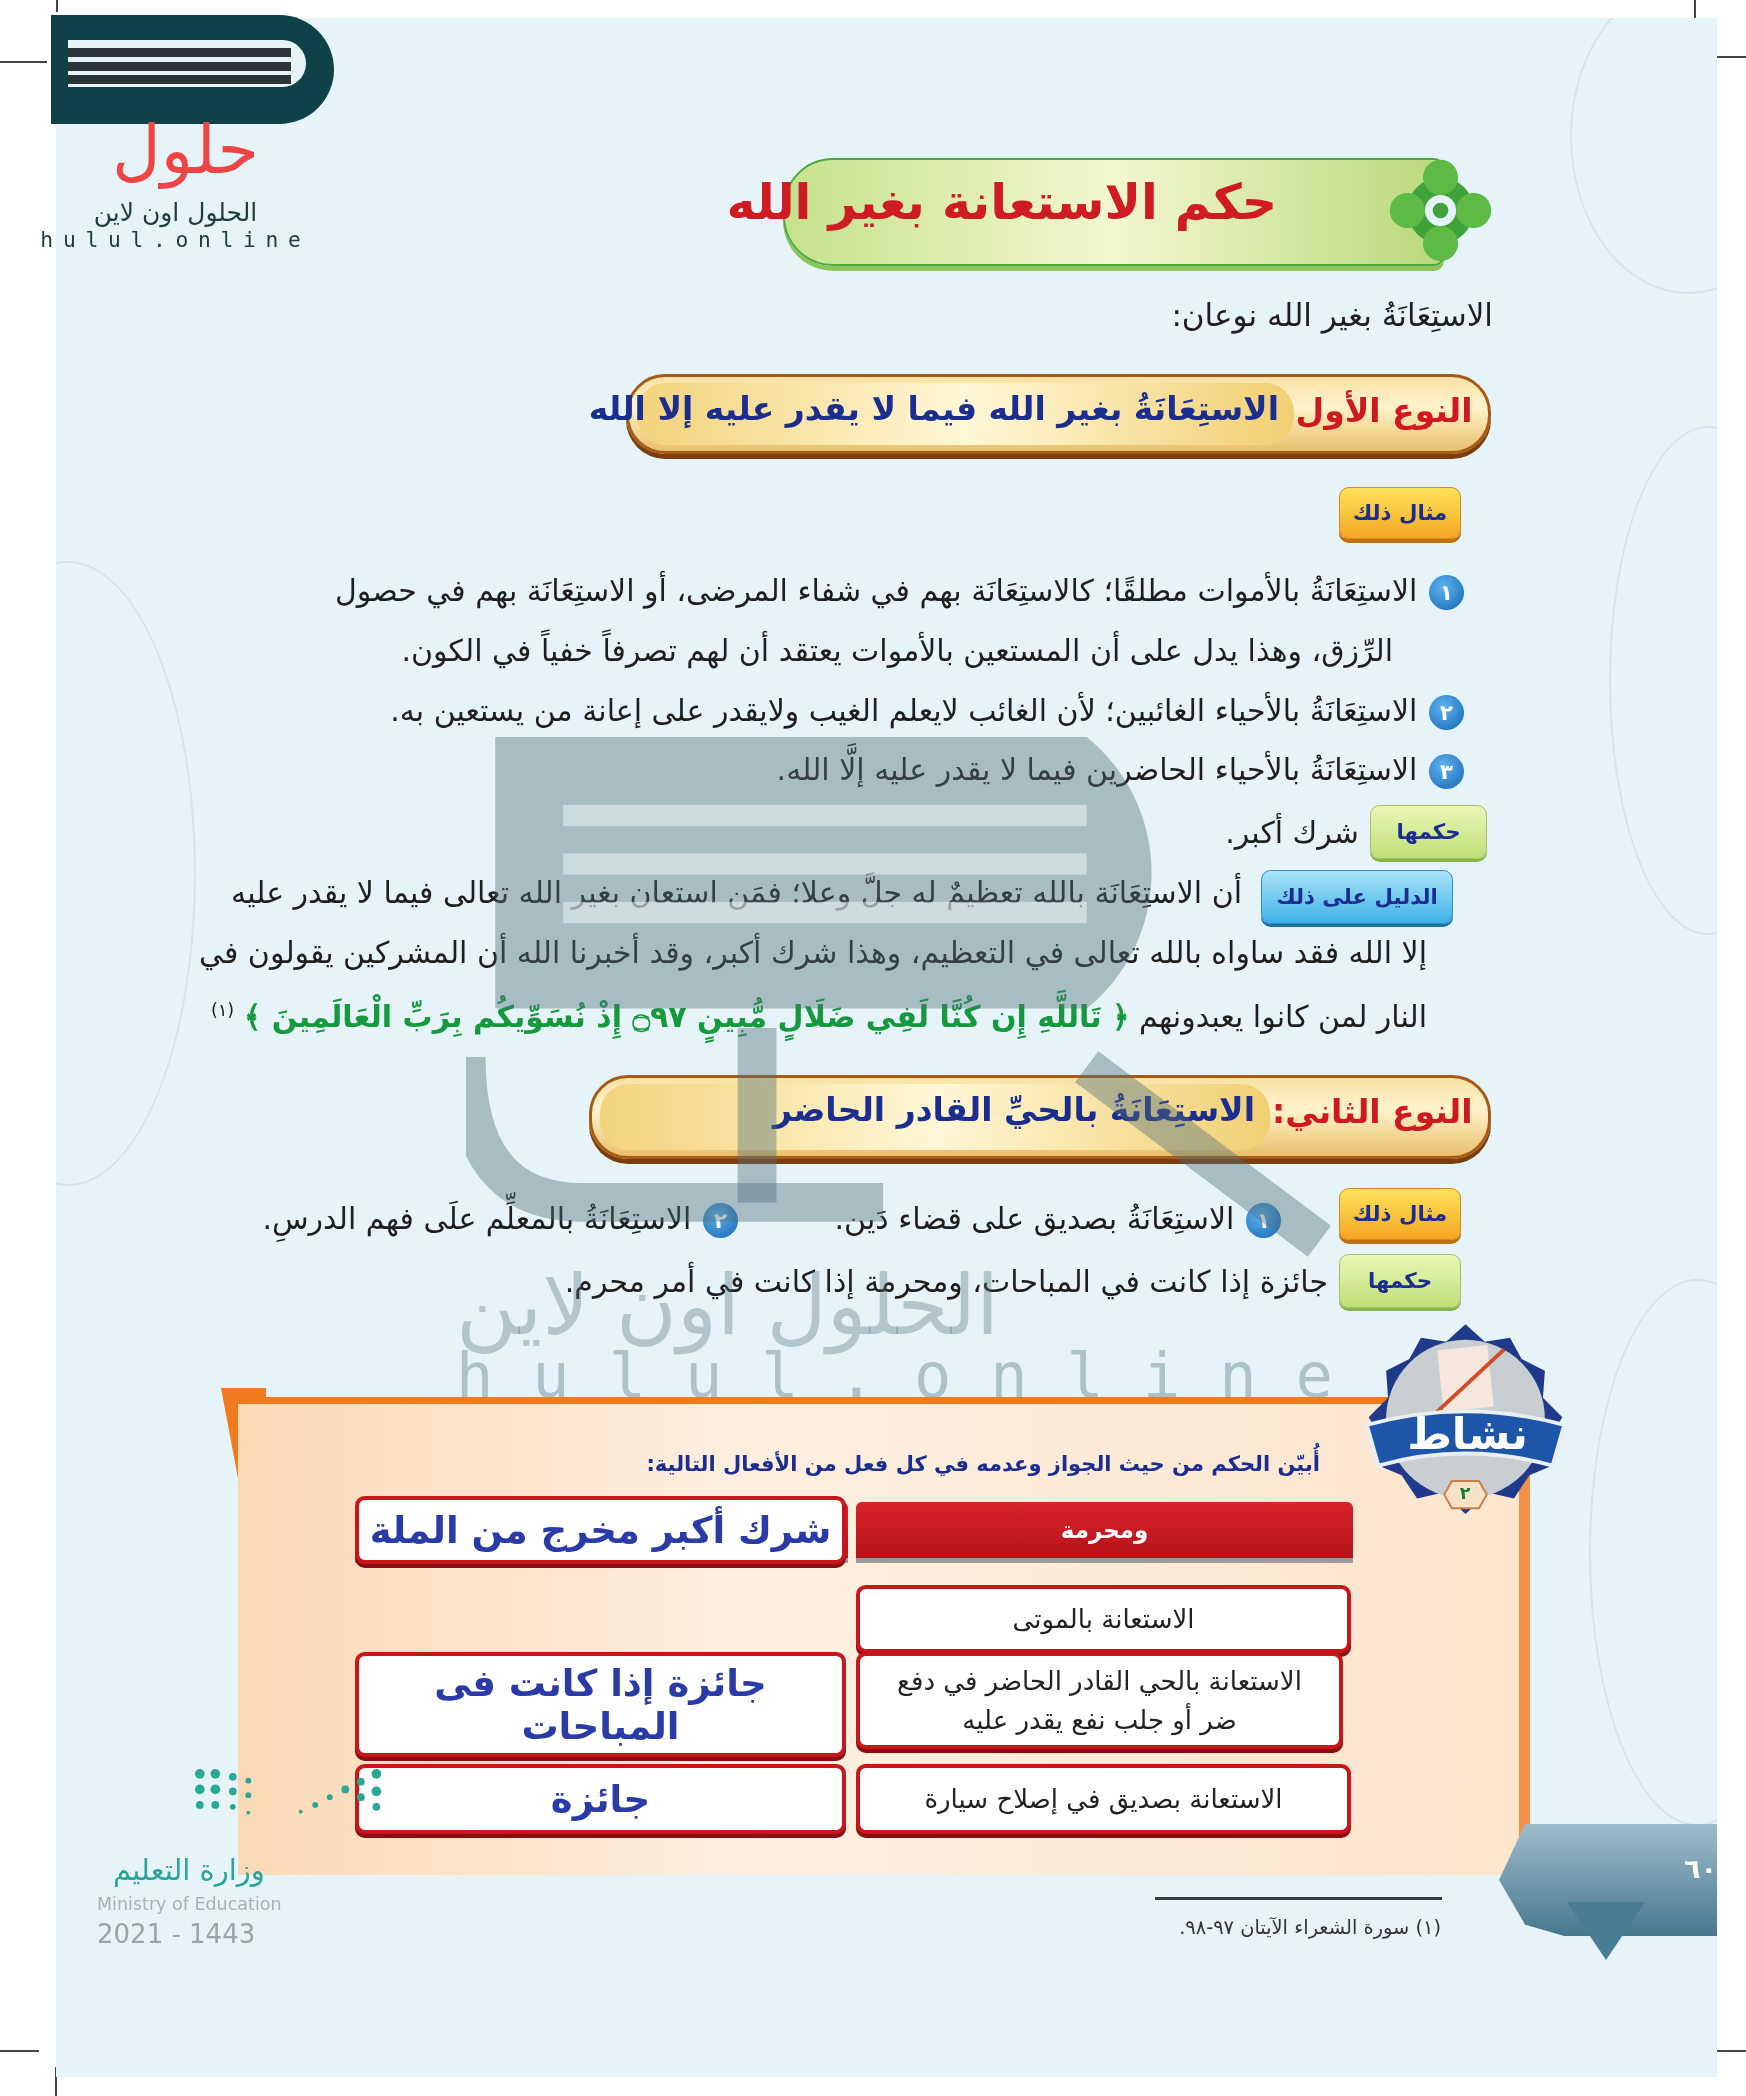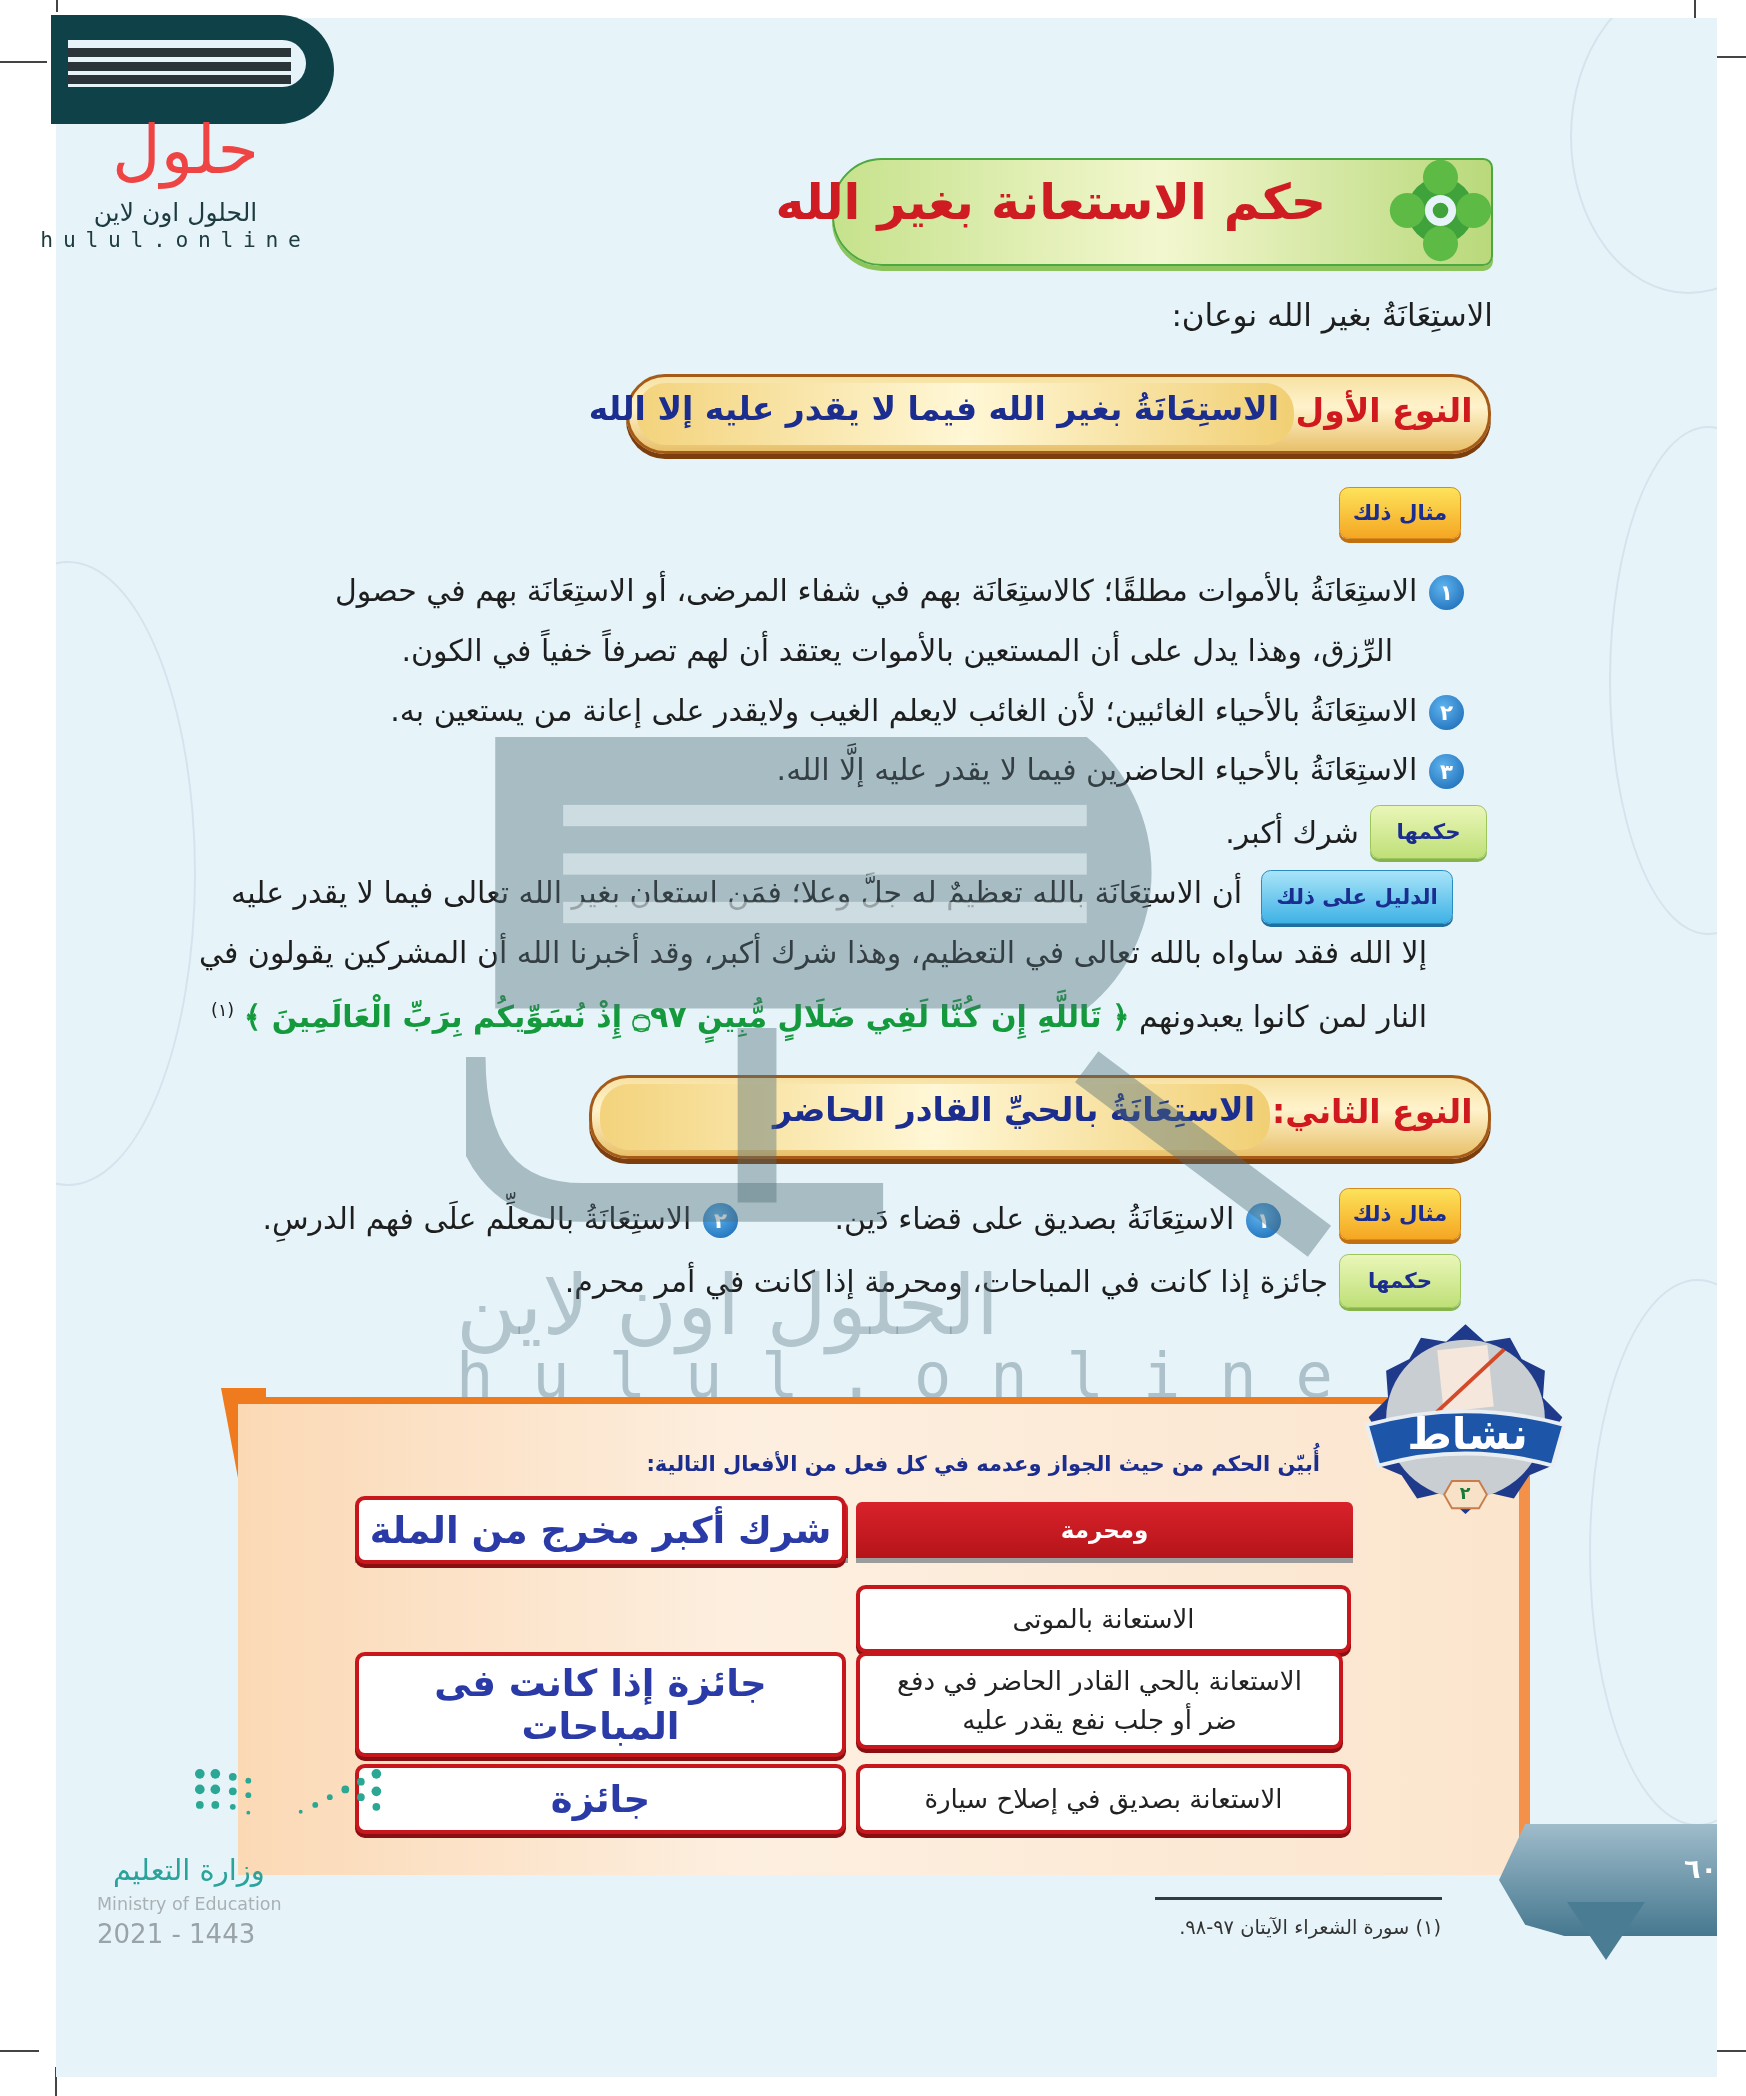--- a/index.html
+++ b/index.html
@@ -12,21 +12,21 @@
   .orn{position:absolute;border:2.9px solid rgba(200,214,226,0.55);border-radius:50%;}
   
   .logo{position:absolute;left:35px;top:11.6px;width:301px;height:238px;}
   .logo-bar{position:absolute;left:15.5px;top:3.9px;width:283px;height:109px;background:#0f4148;border-radius:0 58px 58px 0;}
   .logo-bar .line{position:absolute;left:17.5px;height:8.7px;width:223px;background:#2b3438;}
   .logo-bar .cut{position:absolute;left:17.5px;top:25px;width:238px;height:47px;background:#e6f4fa;border-radius:0 25px 25px 0;}
   .logo-word{position:absolute;left:0;top:105px;width:301px;font-size:67px;color:#ef4444;font-family:"DejaVu Sans",sans-serif;text-align:center;line-height:1;}
   .logo-ar{position:absolute;left:0;top:186px;width:281px;font-size:25px;color:#1e3c40;text-align:center;direction:rtl;}
   .logo-en{position:absolute;left:0;top:215px;width:281px;font-size:21.3px;letter-spacing:9.7px;color:#1e3c40;text-align:center;font-family:"DejaVu Sans Mono",monospace;}
   
-  .title-banner{position:absolute;left:832px;top:158px;width:657px;height:104px;
+  .title-banner{position:absolute;left:783px;top:158px;width:657px;height:104px;
      background:linear-gradient(90deg,#c6e28c 0%,#f3f7cf 50%,#b9d97b 100%);
      border:2.9px solid #4da841;border-radius:50px 9.7px 9.7px 50px;box-shadow:0 4.9px 0 #8ec45c;}
   .title-banner .txt{position:absolute;right:165px;top:13.6px;font-size:49px;font-weight:bold;color:#cf1b22;direction:rtl;white-space:nowrap;}
   .title-orn{position:absolute;left:1383px;top:153px;width:115px;height:115px;}
   
   .type-banner{position:absolute;height:74px;border-radius:39px;
      background:linear-gradient(180deg,#f7e2a4 0%,#fff3cc 40%,#e8c06a 100%);
      border:3.9px solid #a65a17;box-shadow:0 4.9px 0 #7b3e0c;}
   .type-banner .lbl{position:absolute;right:15.5px;top:13.6px;font-size:33px;font-weight:bold;color:#d0191e;direction:rtl;white-space:nowrap;}
   .type-banner .inner{position:absolute;top:5.8px;bottom:5.8px;border-radius:29px;

